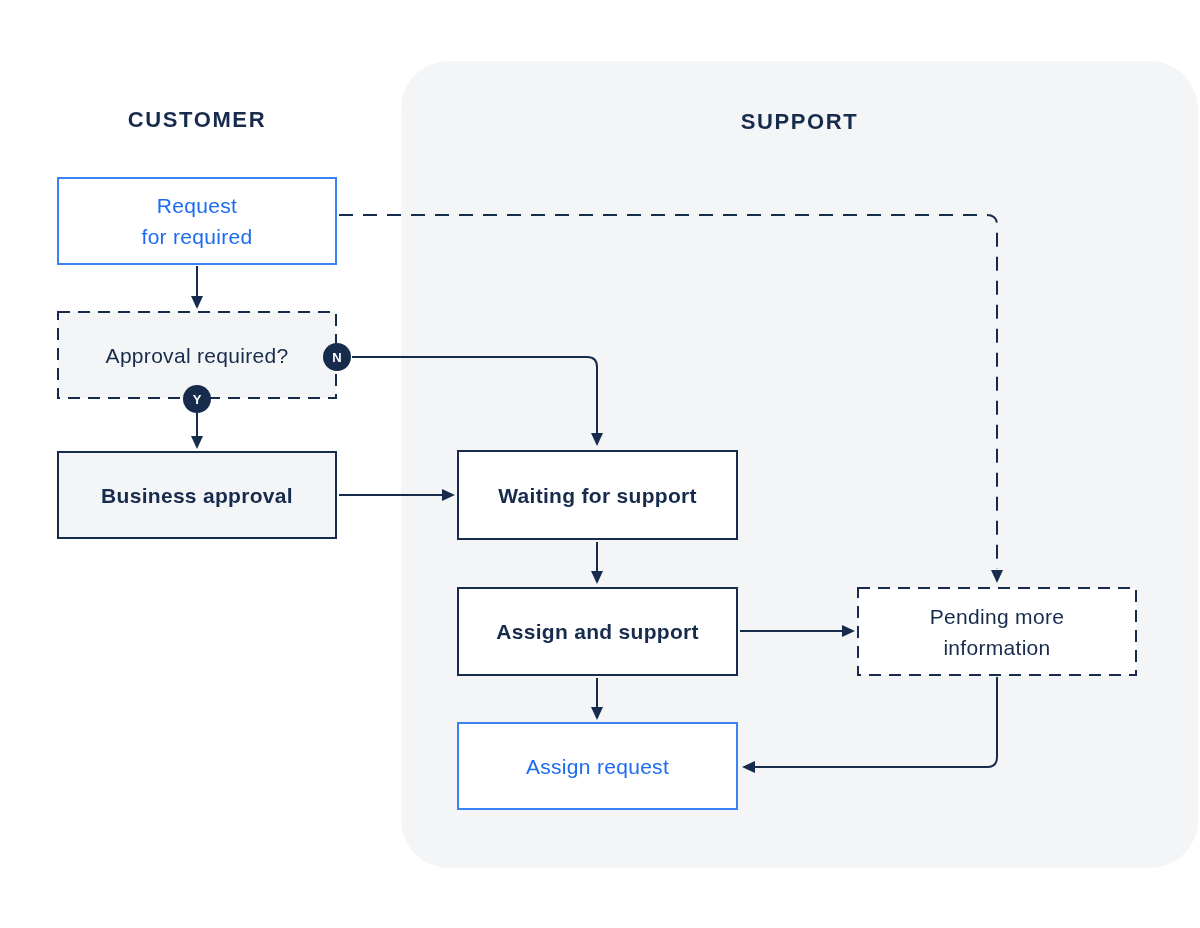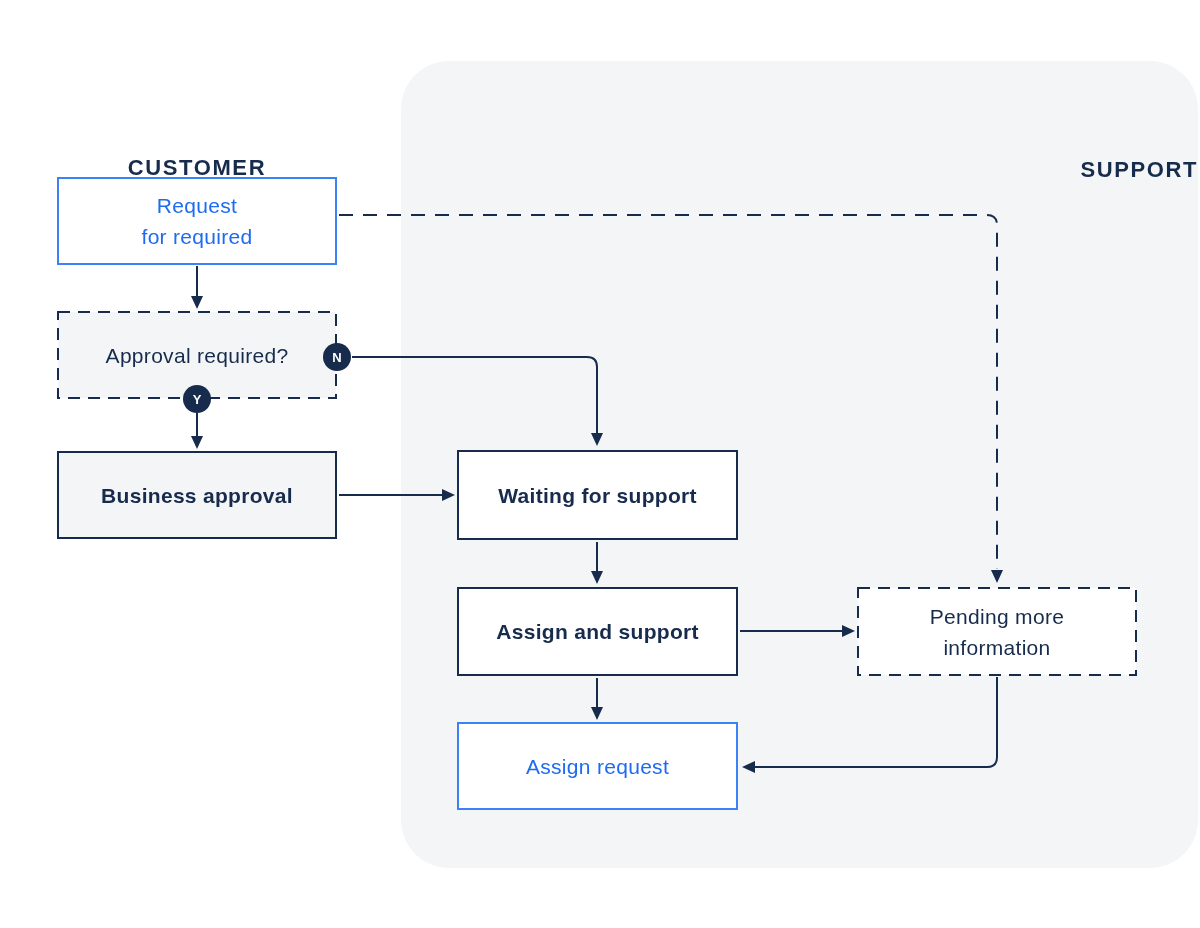--- a/index.html
+++ b/index.html
@@ -10,24 +10,24 @@
   }
   .canvas { position: relative; width: 1200px; height: 928px; overflow: hidden; background: var(--page_bg, #ffffff); }
 
   .panel {
     position: absolute; left: 401px; top: 61px; width: 797px; height: 807px;
     border-radius: 48px; background: var(--panel_bg, #f4f5f7);
   }
 
   .lane-label {
     position: absolute; font-weight: bold; font-size: 22px; letter-spacing: 1.6px;
-    color: var(--navy, #172b4d); text-align: center; white-space: nowrap; margin-top: 48px;
+    color: var(--navy, #172b4d); text-align: center; white-space: nowrap;
   }
   .lane-label.customer { left: 57px;  top: 107px; width: 280px; }
-  .lane-label.support  { left: 401px; top: 109px; width: 797px; text-align: right; }
+  .lane-label.support  { left: 401px; top: 109px; width: 797px; }
 
   svg.connectors { position: absolute; left: 0; top: 0; }
   .edge { fill: none; stroke: var(--navy, #172b4d); stroke-width: 2; }
   .edge.dashed { stroke-dasharray: 14 10; }
   .arrowhead { fill: var(--navy, #172b4d); stroke: none; }
   .dashed-rect { stroke: var(--navy, #172b4d); stroke-width: 2; stroke-dasharray: 12 8; }
   .dashed-rect.gray  { fill: var(--box_gray_bg, #f4f5f7); }
   .dashed-rect.white { fill: var(--box_white_bg, #ffffff); }
 
   .node {

